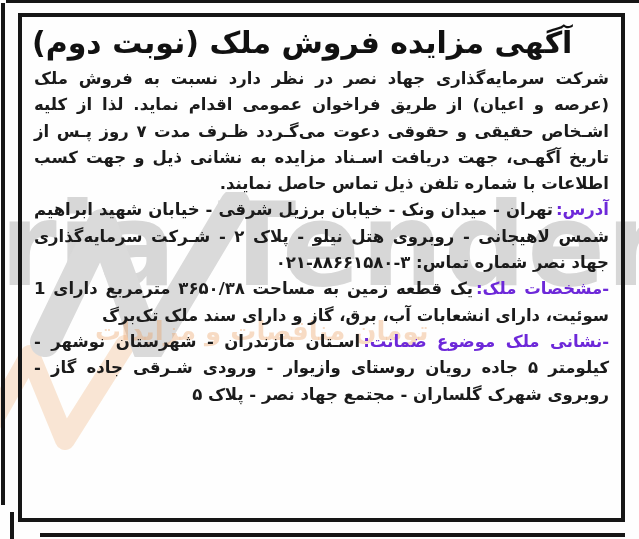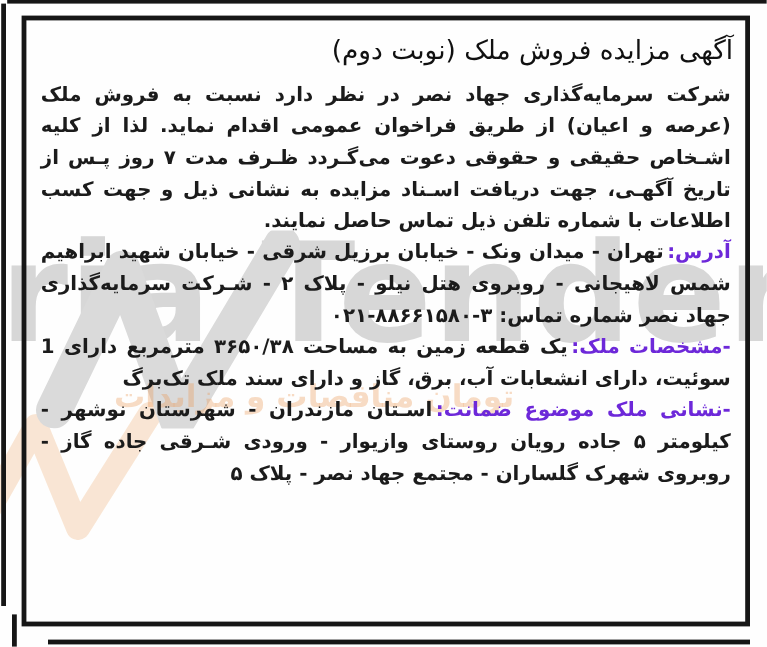--- a/index.html
+++ b/index.html
@@ -28,22 +28,22 @@
     font-size:26px;font-weight:bold;color:rgba(235,150,80,0.33);
     letter-spacing:7px;white-space:nowrap;direction:rtl;
   }
   
   #ad-box{
     position:absolute;left:18px;top:13px;width:599px;height:501px;
     border:4px solid #161616;z-index:2;background:transparent;
     direction:rtl;
   }
   #ad-title{
-    text-align:right;color:#111;
-    font-size:22px;font-weight:400;
+    text-align:left;color:#111;
+    font-size:30px;font-weight:700;
     margin:9px 10px 5px 10px;line-height:34px;
   }
   #ad-body{
     padding:1px 12px 0 12px;
     color:#1b1b1b;font-size:16.5px;font-weight:700;
     line-height:26.3px;text-align:justify;
   }
   #ad-body p{margin:0;}
   .para-label{font-weight:900;margin-left:3px;color:#6d28d9;}
 </style>

